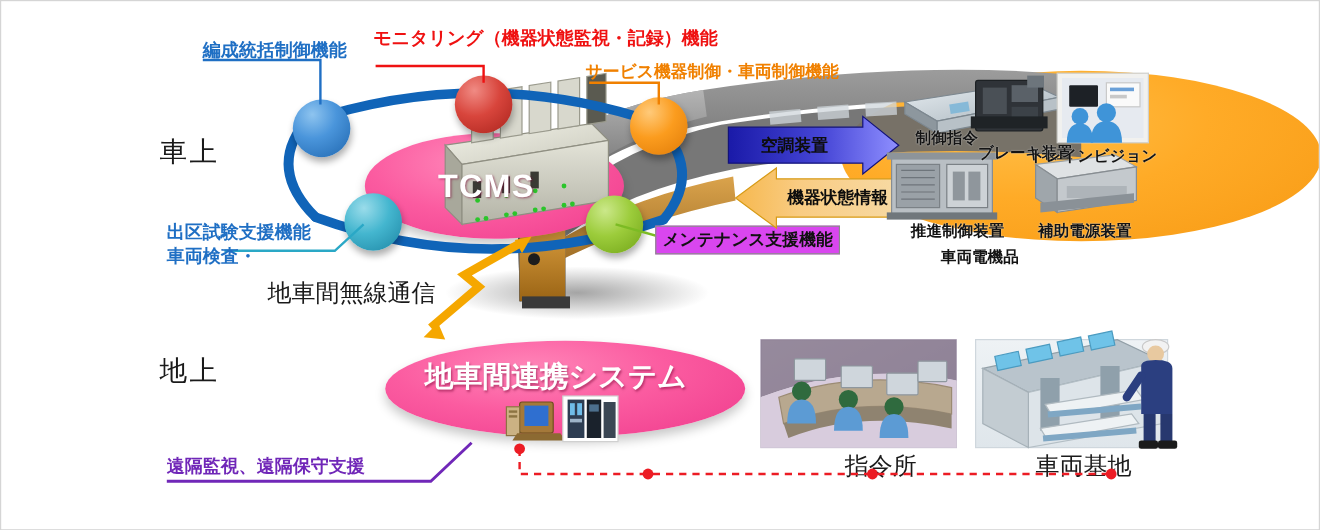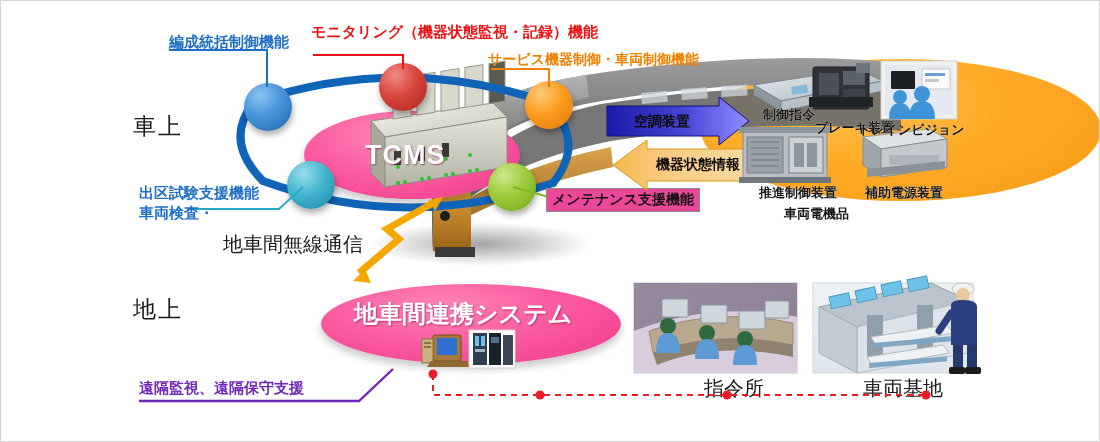--- a/index.html
+++ b/index.html
@@ -79,21 +79,21 @@
     position: absolute;
     color: #ffffff;
     font-size: 24px;
     font-weight: bold;
     text-shadow: 1px 1px 2px rgba(120,0,50,.5);
   }
 
   
   .boxed {
     position: absolute;
-    background: #ec4899;
+    background: #d946ef;
     border: 1px solid #8c8c8c;
     padding: 2px 5px;
     font-size: 14px;
     font-weight: bold;
     color: #111;
     white-space: nowrap;
   }
 
   .eq-caption {
     position: absolute;

